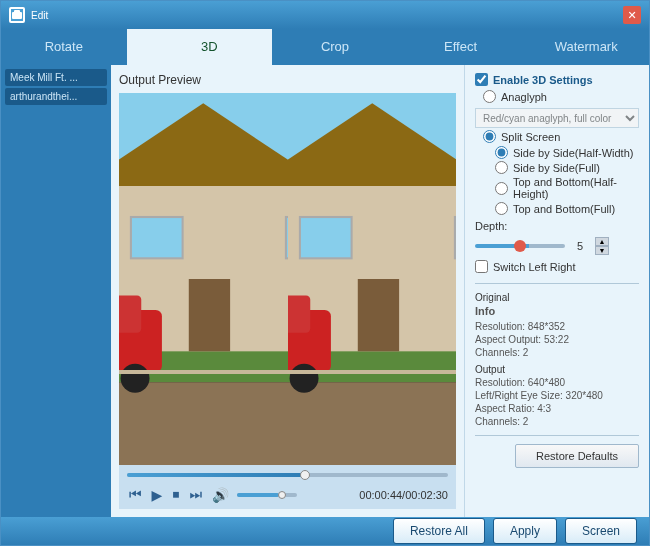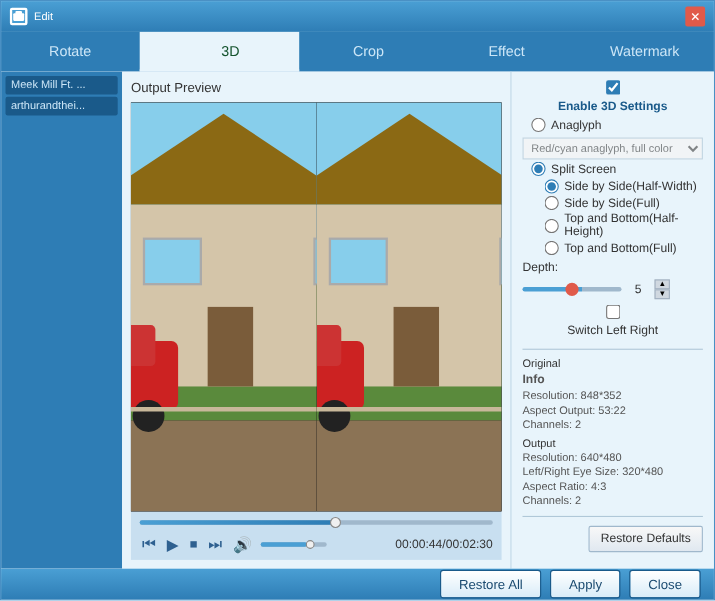--- a/index.html
+++ b/index.html
@@ -34,21 +34,21 @@
     .controls-row { display: flex; align-items: center; gap: 6px; }
     .ctrl-btn { background: none; border: none; cursor: pointer; color: #2e6090; font-size: 14px; padding: 2px; display: flex; align-items: center; justify-content: center; }
     .volume-track { width: 60px; height: 4px; background: #a0b8cc; border-radius: 2px; position: relative; cursor: pointer; }
     .volume-fill { width: 70%; height: 4px; background: #4a9fd4; border-radius: 2px; }
     .volume-thumb { width: 8px; height: 8px; background: #f0f0f0; border: 1px solid #888; border-radius: 50%; position: absolute; left: 68%; top: 50%; transform: translateY(-50%); }
     .time-display { margin-left: auto; font-size: 11px; color: #333; }
 
     .right-panel { width: 185px; background: #e8f4fb; padding: 8px 10px; border-left: 1px solid #c0d8e8; overflow-y: auto; }
 
     .setting-section { margin-bottom: 10px; }
-    .checkbox-row { display: flex; align-items: center; gap: 5px; margin-bottom: 4px; flex-direction: column; }
+    .checkbox-row { display: flex; align-items: center; gap: 5px; margin-bottom: 4px; }
     .radio-row { display: flex; align-items: center; gap: 5px; margin-bottom: 3px; padding-left: 8px; }
     .sub-radio-row { display: flex; align-items: center; gap: 5px; margin-bottom: 2px; padding-left: 20px; }
 
     input[type="checkbox"], input[type="radio"] { margin: 0; cursor: pointer; accent-color: #2e7db5; }
 
     .label-text { font-size: 11px; color: #333; }
     .label-text.bold { font-weight: bold; color: #1a5a8a; font-size: 11px; }
 
     .dropdown-select { width: 100%; height: 20px; font-size: 10px; background: #f5f5f5; border: 1px solid #b0c8d8; color: #555; margin: 2px 0; padding: 1px 3px; }
 
@@ -62,21 +62,21 @@
 
     .divider { border: none; border-top: 1px solid #b0c8d8; margin: 8px 0; }
 
     .info-section { font-size: 10px; color: #444; }
     .info-title { font-size: 11px; font-weight: bold; color: #555; margin-bottom: 4px; }
     .info-line { margin-bottom: 2px; color: #555; font-size: 10px; }
 
     .bottom-bar { background: linear-gradient(to bottom, #4a9fd4, #2e7db5); height: 28px; display: flex; align-items: center; justify-content: flex-end; padding: 0 12px; gap: 8px; }
     .bottom-btn { height: 26px; padding: 0 16px; border: 1px solid #1a5a8a; background: linear-gradient(to bottom, #ffffff, #d8ecf8); color: #1a4a70; font-size: 12px; cursor: pointer; border-radius: 3px; }
 
-    .restore-defaults-btn { height: 24px; padding: 0 10px; border: 1px solid #a0b8cc; background: linear-gradient(to bottom, #f8f8f8, #e0e8f0); color: #333; font-size: 11px; cursor: pointer; border-radius: 2px; }
+    .restore-defaults-btn { height: 24px; padding: 0 20px; border: 1px solid #a0b8cc; background: linear-gradient(to bottom, #f8f8f8, #e0e8f0); color: #333; font-size: 11px; cursor: pointer; border-radius: 2px; }
 
     .left-sidebar { width: 110px; background: #2e7db5; padding: 4px; }
     .track-item { background: #1a5a8a; color: #cce6f7; font-size: 10px; padding: 3px 5px; margin-bottom: 2px; cursor: pointer; border-radius: 2px; white-space: nowrap; overflow: hidden; text-overflow: ellipsis; }
 
     .main-content { display: flex; flex: 1; overflow: hidden; }
   </style>
 </head>
 <body>
 
 <div class="window">
@@ -283,15 +283,15 @@
 
       <div style="display:flex;justify-content:flex-end;margin-top:4px;">
         <button class="restore-defaults-btn">Restore Defaults</button>
       </div>
     </div>
   </div>
 
   <div class="bottom-bar">
     <button class="bottom-btn">Restore All</button>
     <button class="bottom-btn">Apply</button>
-    <button class="bottom-btn">Close</button>
+    <button class="bottom-btn">Screen</button>
   </div>
 </div>
 
 </body></html>

